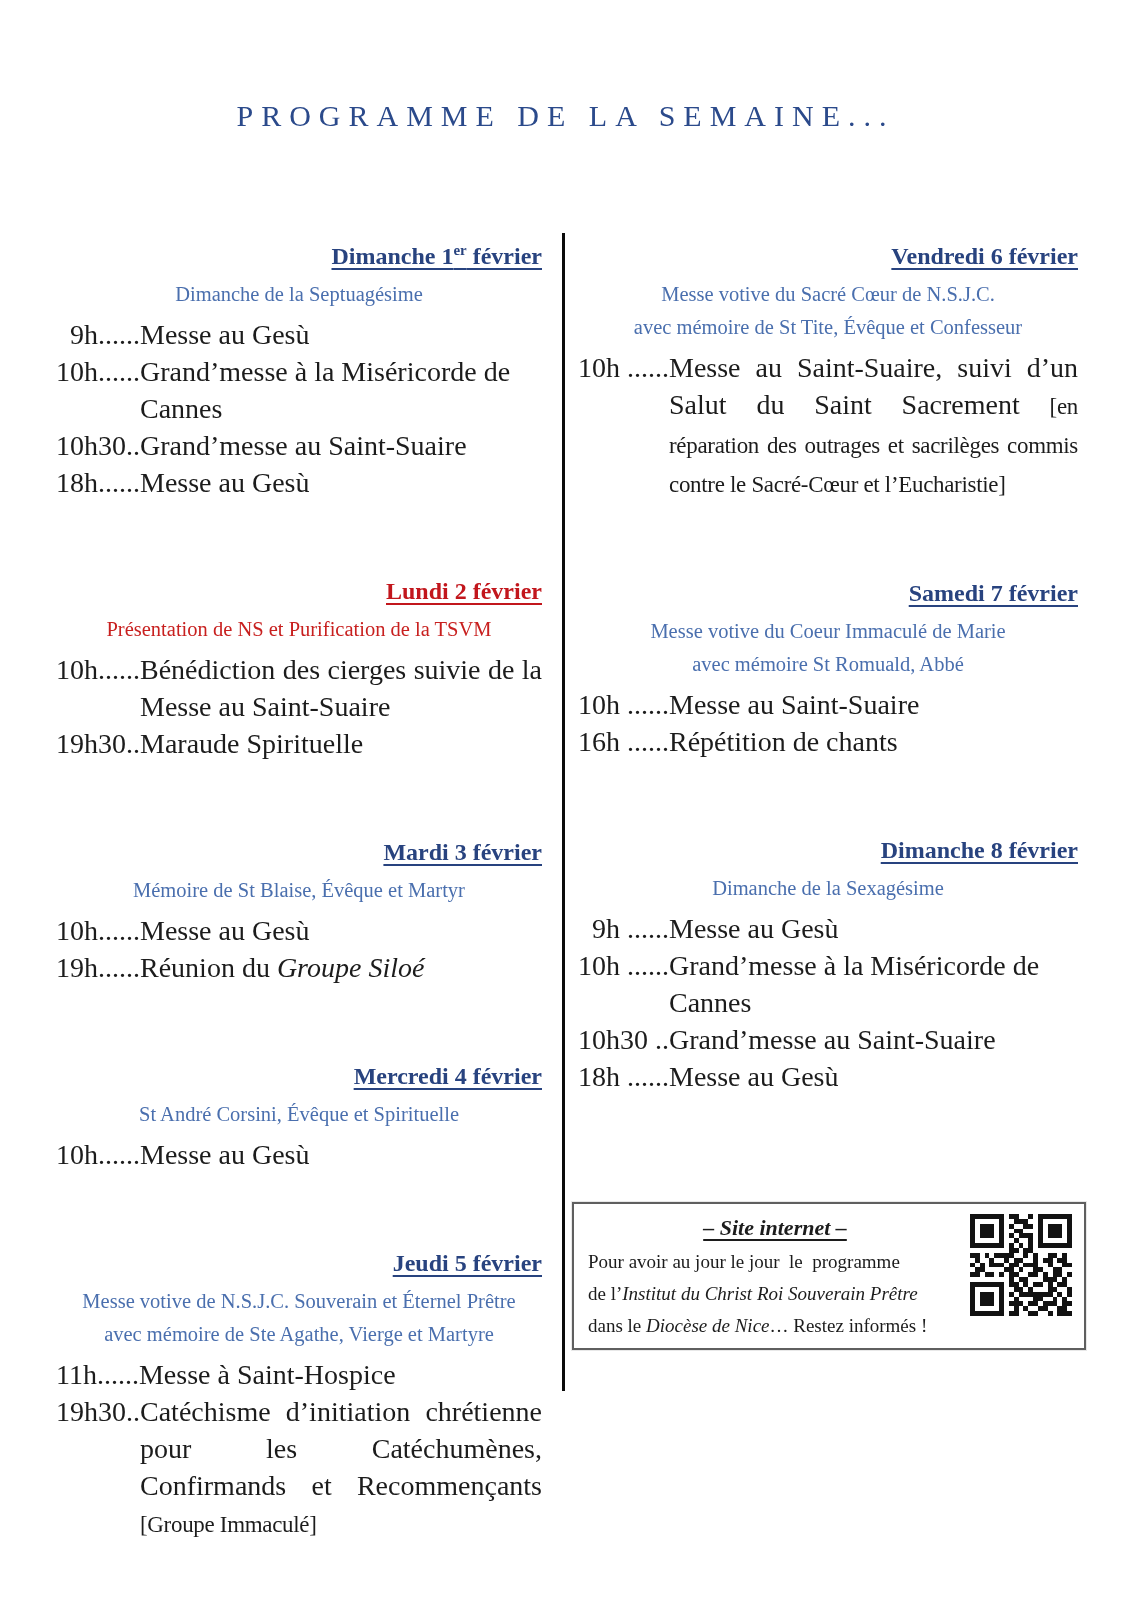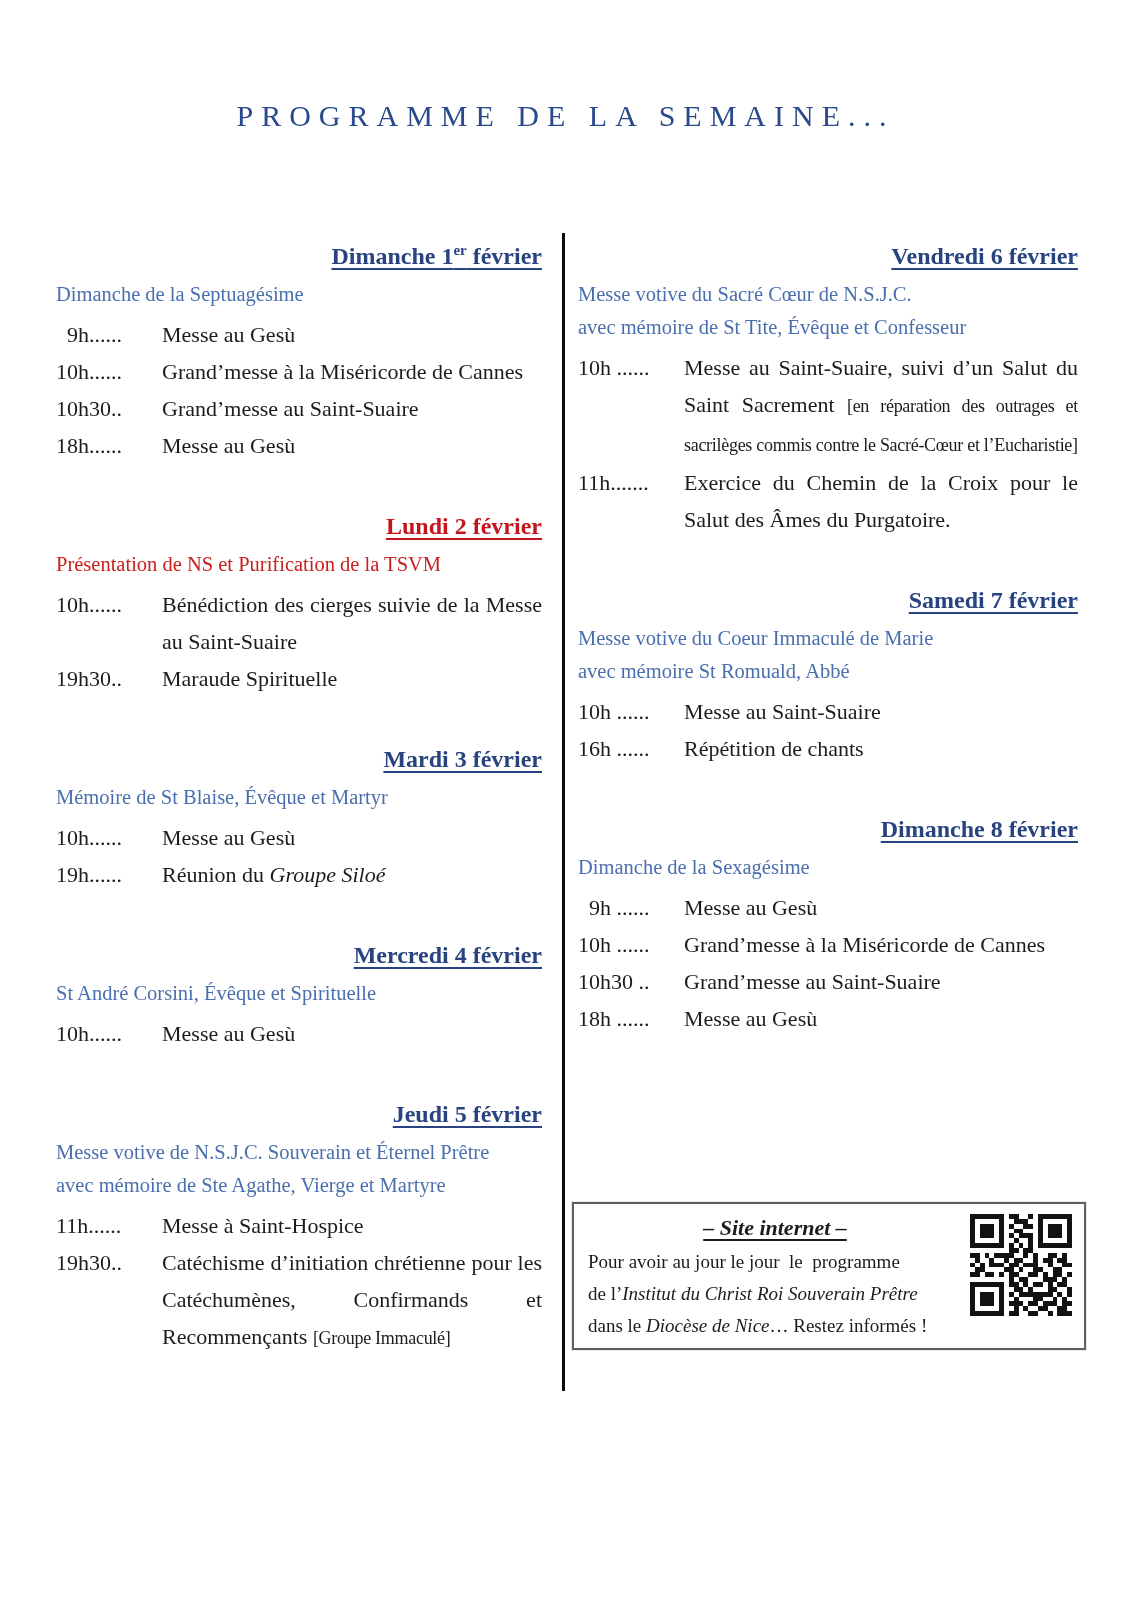--- a/index.html
+++ b/index.html
@@ -13,33 +13,33 @@
     text-align:center; font-size:30px; font-weight:normal; letter-spacing:8px;
     color:var(--title-blue,#2b4a8b); line-height:1.2;
   }
   .divider {
     position:absolute; left:562px; top:233px; width:3px; height:1158px;
     background:var(--divider,#0a0a0a);
   }
   .col { position:absolute; top:240px; }
   .col-left  { left:56px;  width:486px; }
   .col-right { left:578px; width:500px; }
-  .section + .section { margin-top:46px; }
+  .section + .section { margin-top:74px; }
   .day-title {
     margin:0 0 6px 0; text-align:right; font-size:24px; font-weight:bold;
     line-height:32px; text-decoration:underline; text-underline-offset:4px;
     text-decoration-thickness:2px;
   }
   .day-title.blue { color:var(--heading-blue,#28437f); }
   .day-title.red  { color:var(--heading-red,#c2161c); }
-  .subtitle-line { text-align:left; font-size:20.5px; line-height:33px; white-space:nowrap;font-family:Liberation Serif, serif; }
+  .subtitle-line { text-align:center; font-size:20.5px; line-height:33px; white-space:nowrap;font-family:Liberation Serif, serif; }
   .sub-blue { color:var(--subtitle-blue,#4a6fae); }
   .sub-red  { color:var(--subtitle-red,#c8201f); }
   .items { margin-top:5px; }
-  .item { display:flex; align-items:flex-start; font-size:22px; line-height:37px;gap:26px; }
+  .item { display:flex; align-items:flex-start; font-size:28px; line-height:37px; }
   .time { flex:0 0 80px; white-space:pre; }
   .text { flex:1; min-width:0; }
   .text.justify { text-align:justify; text-align-last:left; }
   .small { font-size:0.82em; letter-spacing:-0.3px; }
   .it { font-style:italic; }
   .sup { font-size:0.62em; vertical-align:super; line-height:0; }
   .site-box {
     position:absolute; left:572px; top:1202px; width:514px; height:148px;
     box-sizing:border-box; border:2px solid #5f5f5f; background:#ffffff;
     display:flex; align-items:flex-start; padding:7px 12px 7px 14px;
@@ -163,24 +163,20 @@
     <div class="subtitles">
           <div class="subtitle-line sub-blue"><span>Messe votive du Sacré Cœur de N.S.J.C.</span></div>
           <div class="subtitle-line sub-blue"><span>avec mémoire de St Tite, Évêque et Confesseur</span></div>
         </div>
     <div class="items">
   <div class="item">
     <span class="time">10h ......</span>
     <span class="text justify"><span>Messe au Saint-Suaire, suivi d’un Salut du Saint Sacrement </span><span class="small">[en réparation des outrages et sacrilèges commis contre le Sacré-Cœur et l’Eucharistie]</span></span>
   </div>
 
-  <div class="item">
-    <span class="time">11h.......</span>
-    <span class="text justify"><span>Exercice du Chemin de la Croix pour le Salut des Âmes du Purgatoire.</span></span>
-  </div>
 </div>
   </section>
 
   <section class="section">
     <h2 class="day-title blue"><span>Samedi 7 février</span></h2>
     <div class="subtitles">
           <div class="subtitle-line sub-blue"><span>Messe votive du Coeur Immaculé de Marie</span></div>
           <div class="subtitle-line sub-blue"><span>avec mémoire St Romuald, Abbé</span></div>
         </div>
     <div class="items">

